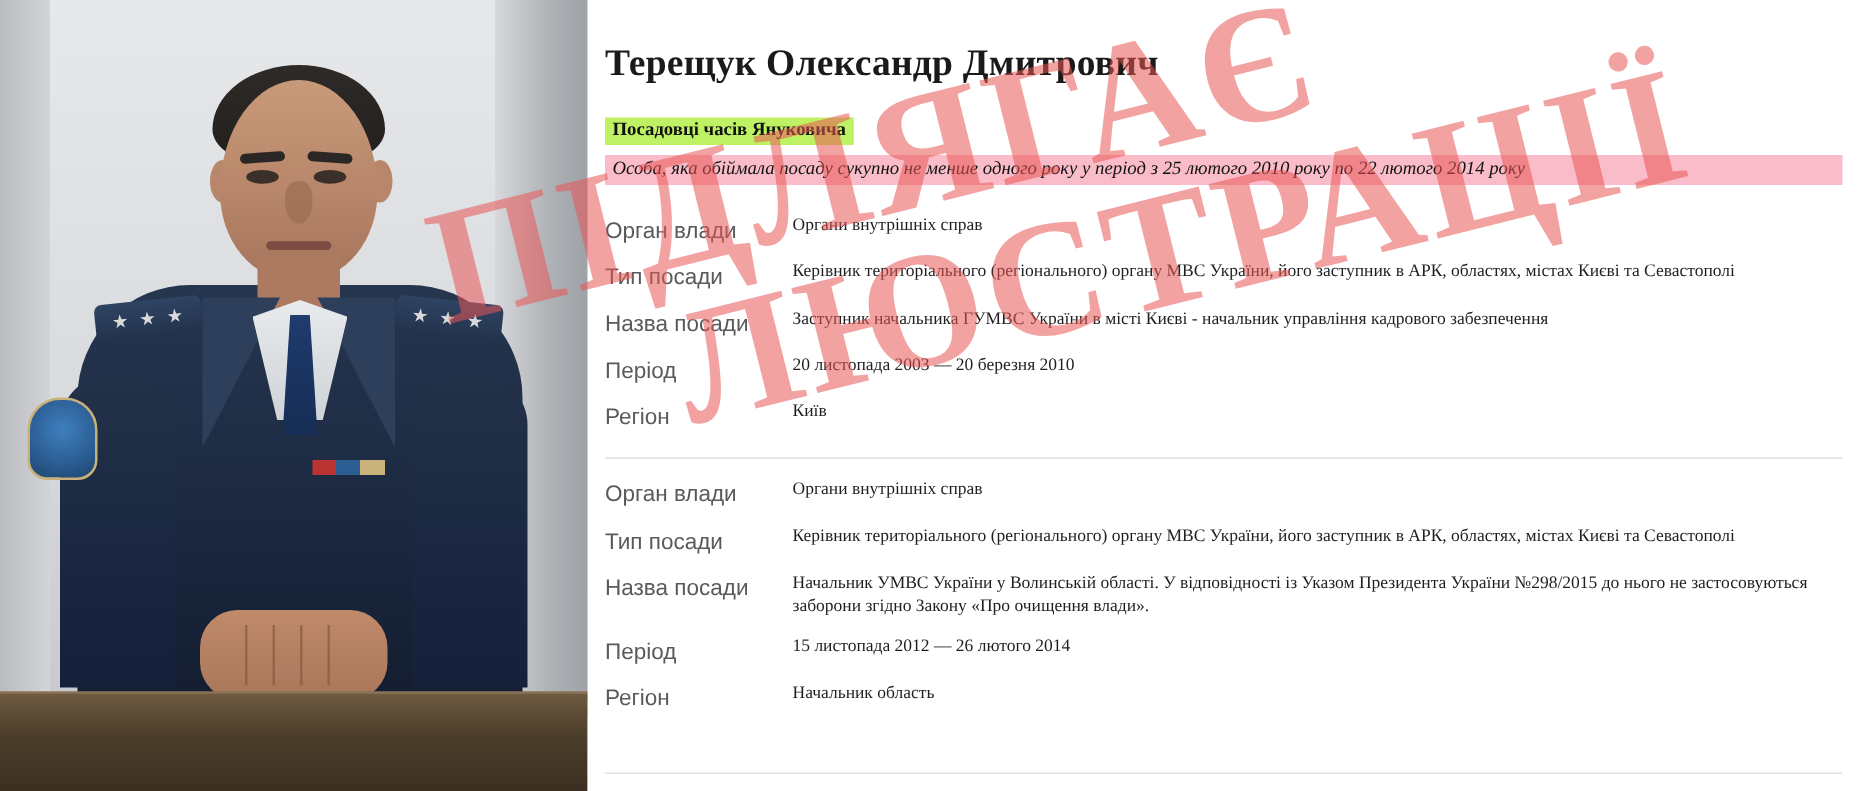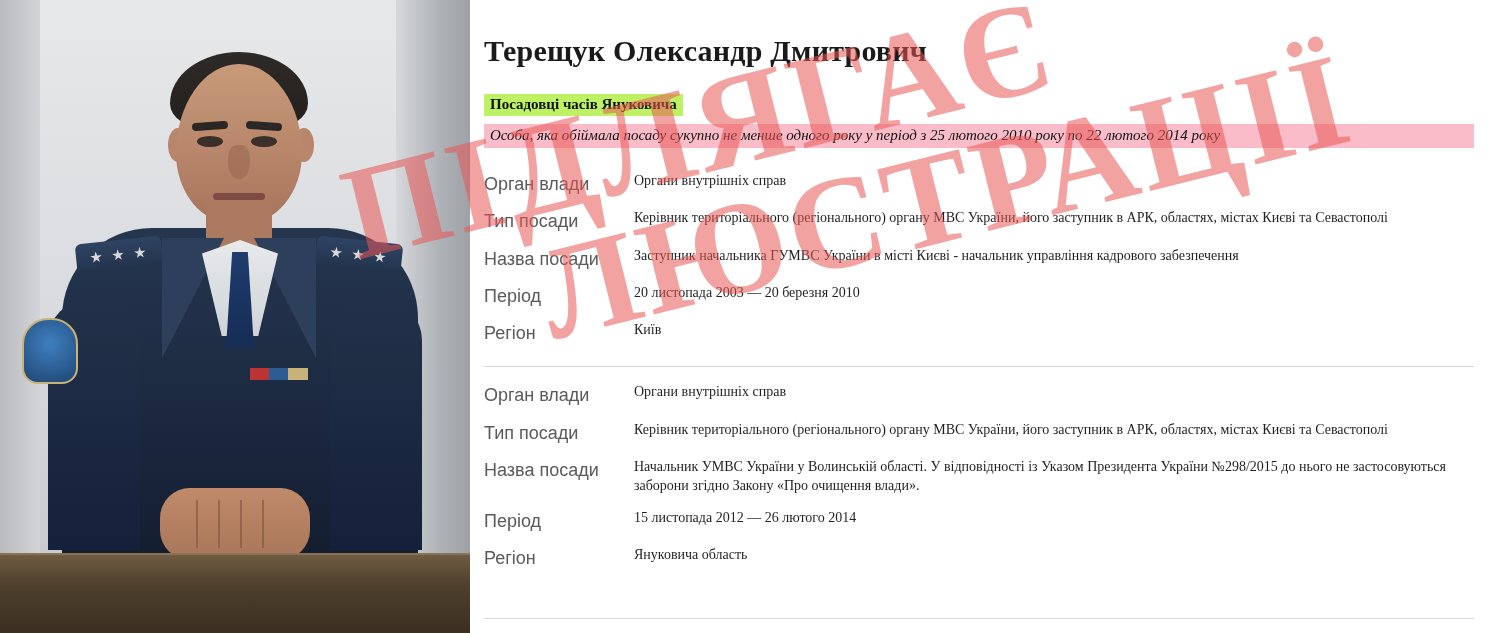--- a/index.html
+++ b/index.html
@@ -414,21 +414,21 @@
         <tr>
           <td class="label">Назва посади</td>
           <td class="value">Начальник УМВС України у Волинській області. У відповідності із Указом Президента України №298/2015 до нього не застосовуються заборони згідно Закону «Про очищення влади».</td>
         </tr>
         <tr>
           <td class="label">Період</td>
           <td class="value">15 листопада 2012 — 26 лютого 2014</td>
         </tr>
         <tr>
           <td class="label">Регіон</td>
-          <td class="value">Януковича область</td>
+          <td class="value">Начальник область</td>
         </tr>
       </tbody>
     </table>
 
     <div class="bottom-rule"></div>
   </div>
 
   <div class="watermark">
     <span class="w1">ПІДЛЯГАЄ</span>
     <span class="w2">ЛЮСТРАЦІЇ</span>

